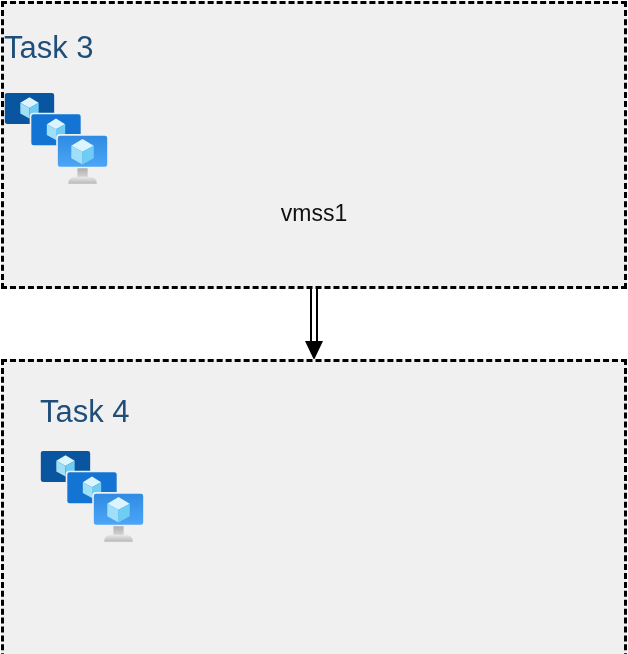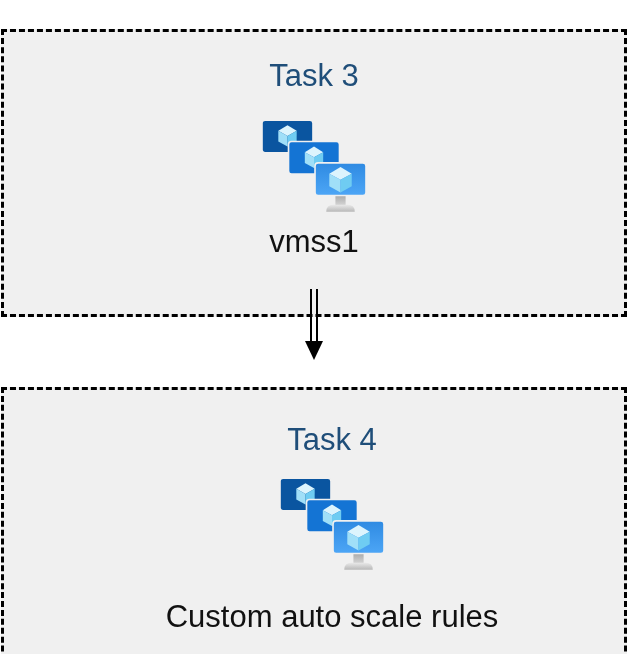--- a/index.html
+++ b/index.html
@@ -18,41 +18,39 @@
   }
   .task-box {
     position: absolute;
     left: 1px;
     width: 626px;
     box-sizing: border-box;
     background: #f0f0f0;
     border: 3px dashed #000000;
     display: flex;
     flex-direction: column;
-    align-items: center;
-    margin-top: 28px;
   }
   .task-box-3 { top: 1px;   height: 288px; }
   .task-box-4 { top: 359px; height: 327px; padding-left: 36px; }
 
   .task-title {
     margin: 24px 0 0 0;
     font-size: 31px;
     line-height: 40px;
     font-weight: 400;
     color: #1f4e79;
   }
   .task-box-4 .task-title { margin-top: 30px; }
 
   .vmss-icon { margin-top: 24px; line-height: 0; }
   .task-box-4 .vmss-icon { margin-top: 18px; }
 
   .task-lines {
     margin-top: 10px;
-    font-size: 31px;
+    font-size: 23px;
     line-height: 35px;
     color: #111111;
     text-align: center;
   }
   .task-box-4 .task-lines { margin-top: 27px; line-height: 36px; }
 
   .connector {
     position: absolute;
     left: 299px;
     top: 289px;
@@ -160,18 +158,15 @@
         </g>
         <rect x="52" y="42" width="50" height="32" rx="3" fill="url(#b-front)" stroke="#f0f0f0" stroke-width="1.6"></rect>
         <g>
           <polygon points="77,46 88,52.5 77,58.5 66,52.5" fill="#dcf4fd"></polygon>
           <polygon points="66,52.5 77,58.5 77,71 66,65" fill="#a0dff8"></polygon>
           <polygon points="88,52.5 77,58.5 77,71 88,65" fill="#6fccf2"></polygon>
         </g>
       </svg>
     </span>
 
-    <div class="task-lines">
-      <div>Custom auto scale rules</div>
-    </div>
   </section>
 
 </div>
 
 </body></html>

